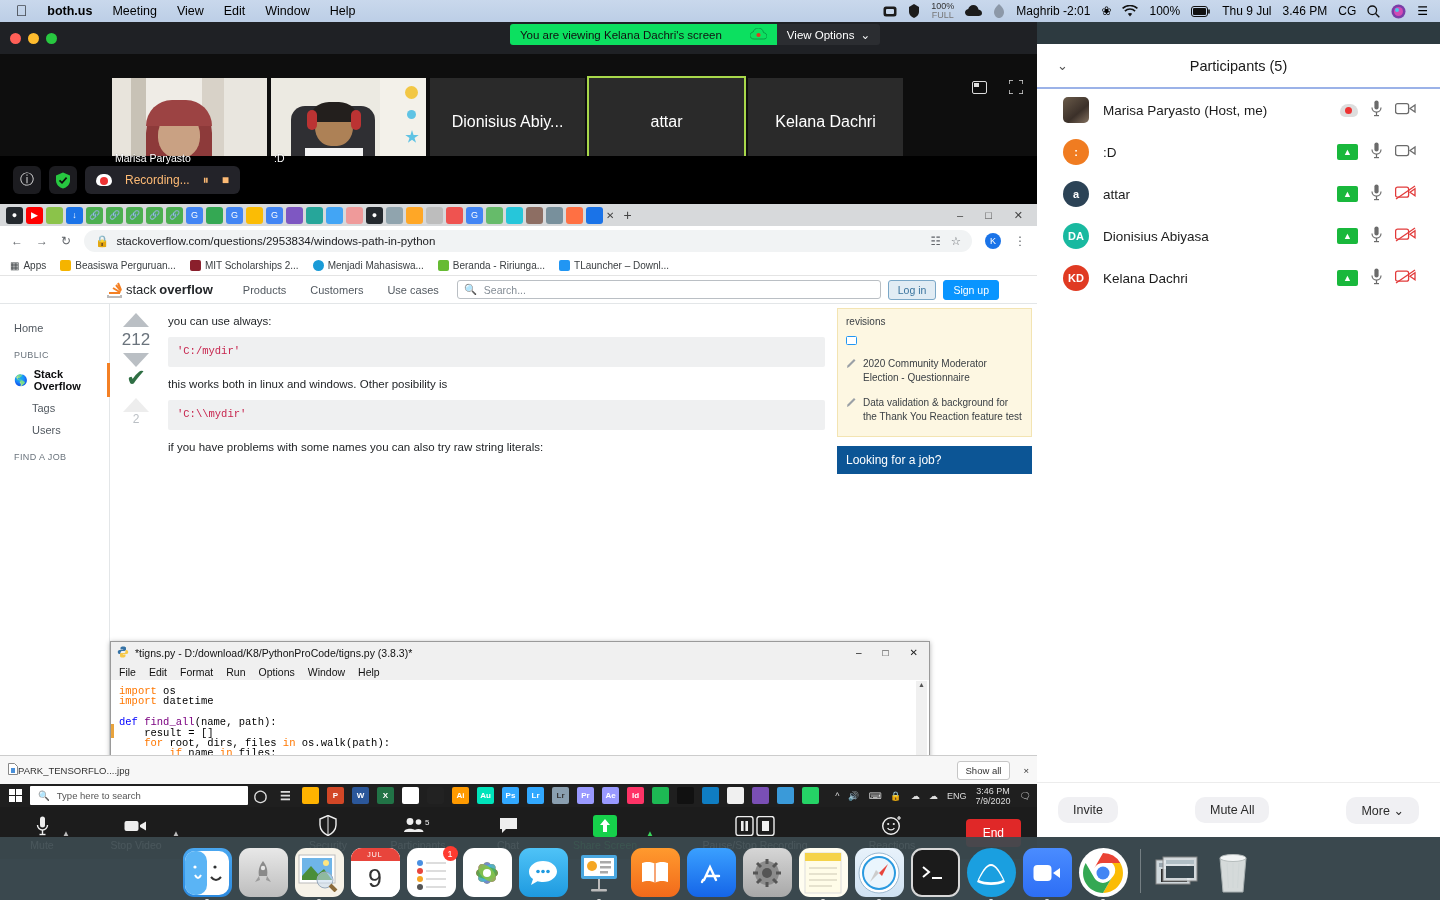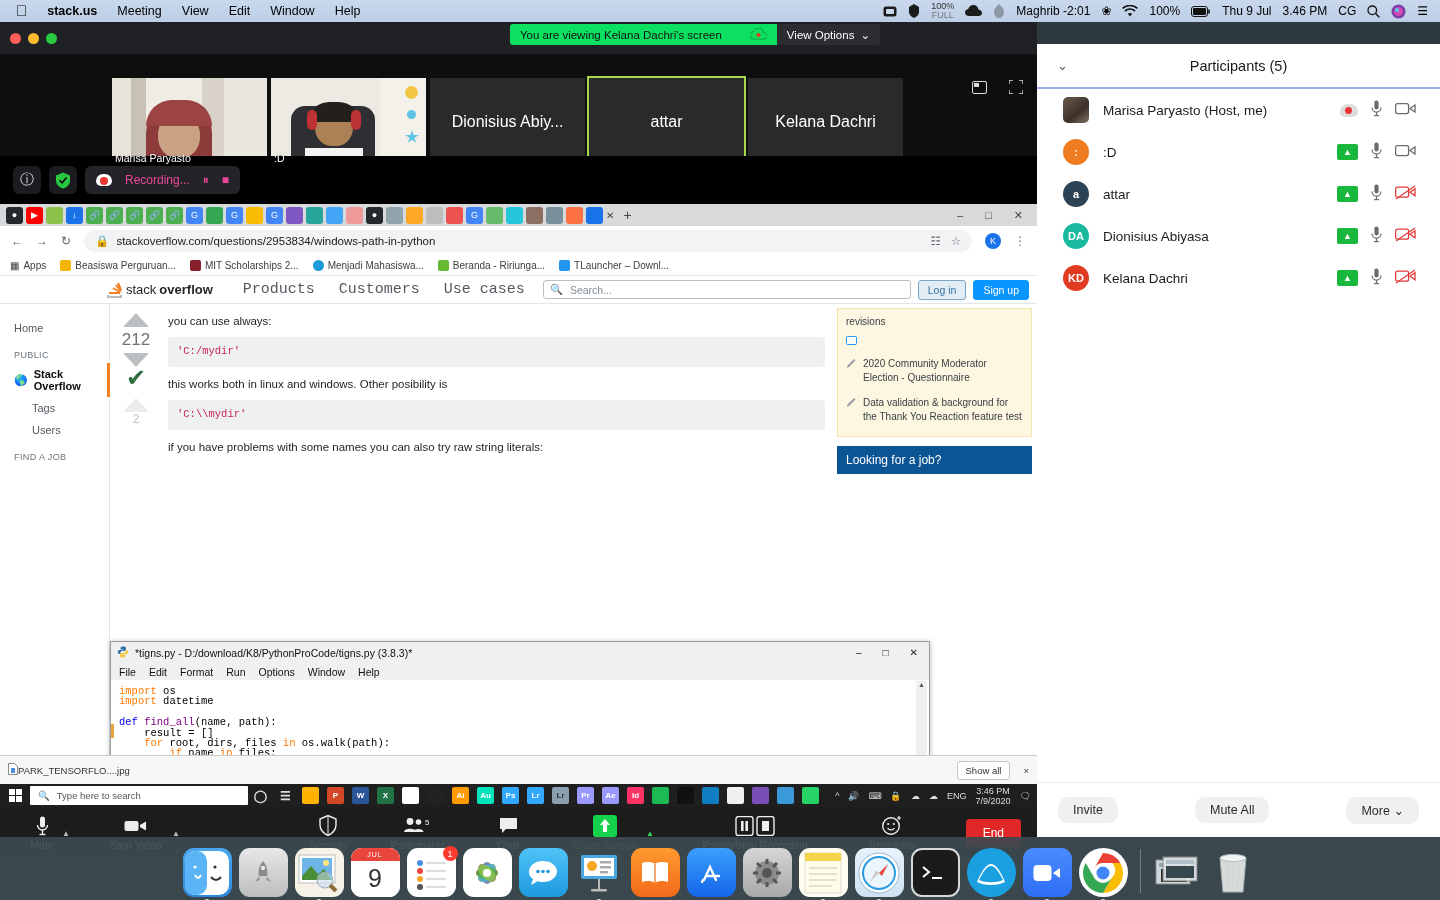--- a/index.html
+++ b/index.html
@@ -65,21 +65,21 @@
     color:#fff; font-size:16px; background:#2a2a2a;}
   .tbicons{ position:absolute; right:14px; top:58px; display:flex; gap:22px; color:#d8d8d8;}
 
   
   #recbar{ position:absolute; left:0; top:134px; width:1037px; height:48px; background:#000;
            display:flex; align-items:center; gap:8px; padding-left:13px; }
   .rbtn{ width:28px;height:28px;border-radius:6px;background:#1c1c20;display:flex;
          align-items:center;justify-content:center;color:#ddd;font-size:14px;}
   .rbtn.shield{ color:#27c840; }
   .recpill{ background:#232329; height:28px; border-radius:6px; display:flex; align-items:center;
-            gap:13px; padding:0 11px; color:#ec4899; font-size:12px;}
+            gap:13px; padding:0 11px; color:#fdba74; font-size:12px;}
   .recpill .dot{ width:16px;height:12px;border-radius:7px 7px 5px 5px;background:#fff;position:relative;}
   .recpill .dot:after{ content:''; position:absolute; left:4px; top:3px; width:8px;height:8px;
             border-radius:50%; background:#e33; }
 
   
   #shared{ position:absolute; left:0; top:182px; width:1037px; height:603px; background:#fff; overflow:hidden;}
 
   #chrometabs{ height:22px; background:#d7d9db; display:flex; align-items:center; padding:0 6px; gap:3px;}
   .ftab{ width:17px;height:17px;border-radius:3px;display:flex;align-items:center;justify-content:center;
          font-size:9px;color:#fff;}
@@ -95,21 +95,21 @@
           font-size:10px; color:#3c4043; border-bottom:1px solid #e4e4e4;}
   .bm{ display:flex; align-items:center; gap:4px;}
   .bmico{ width:11px;height:11px;border-radius:2px;display:inline-block;}
 
   
   #sopage{ background:#fff; height:100%; }
   #sohead{ height:28px; border-bottom:1px solid #e3e6e8; display:flex; align-items:center;
            padding:0 8px 0 106px; gap:0; font-size:11px; color:#3b4045; background:#fff;}
   .solog{ display:flex; align-items:center; gap:3px; font-size:13px; color:#232629; margin-right:18px;}
   .solog b{ font-weight:bold;}
-  .sonav{ padding:0 12px; font-size:15px; color:#525960;font-family:Liberation Mono, monospace;}
+  .sonav{ padding:0 12px; font-size:11px; color:#525960;}
   #sosearch{ flex:1; max-width:424px; height:19px; border:1px solid #babfc4; border-radius:3px;
              display:flex; align-items:center; gap:6px; padding:0 7px; font-size:10.5px; color:#838c95;
              margin-left:6px;}
   .sobtn{ font-size:10.5px; padding:3px 9px; border-radius:3px; margin-left:7px;}
   .sobtn.login{ color:#39739d; background:#e1ecf4; border:1px solid #7aa7c7;}
   .sobtn.signup{ color:#fff; background:#0995ff; border:1px solid #0a95ff;}
 
   #sobody{ display:flex; font-size:11px; color:#232629;}
   #soleft{ width:110px; padding:13px 0 0 14px; border-right:1px solid #e3e6e8; height:452px;}
   #soleft .li{ padding:5px 0; color:#525960; font-size:11px;}
@@ -217,21 +217,21 @@
               border-radius:50%; background:#d6d6d6;}
   .dsep{ width:1px; height:44px; background:rgba(255,255,255,.3); margin:0 5px 4px;}
   .bdg{ position:absolute; top:-2px; right:-2px; background:#ff3b30; color:#fff; font-size:9px;
         width:15px;height:15px;border-radius:50%; display:flex;align-items:center;justify-content:center;}
 </style>
 </head>
 <body>
 
 <div id="macmenu">
   <span class="apple"></span>
-  <span class="mi b">stack.us</span>
+  <span class="mi b">both.us</span>
   <span class="mi">Meeting</span>
   <span class="mi">View</span>
   <span class="mi">Edit</span>
   <span class="mi">Window</span>
   <span class="mi">Help</span>
   <span class="right">
     <span class="itm">
       <svg width="14" height="13" viewBox="0 0 14 13">
           <rect x="0.5" y="1.5" width="13" height="10" rx="2.5" fill="#1c1c1c"></rect>
           <rect x="3" y="4" width="8" height="5" rx="1" fill="#c9d8ec"></rect>

